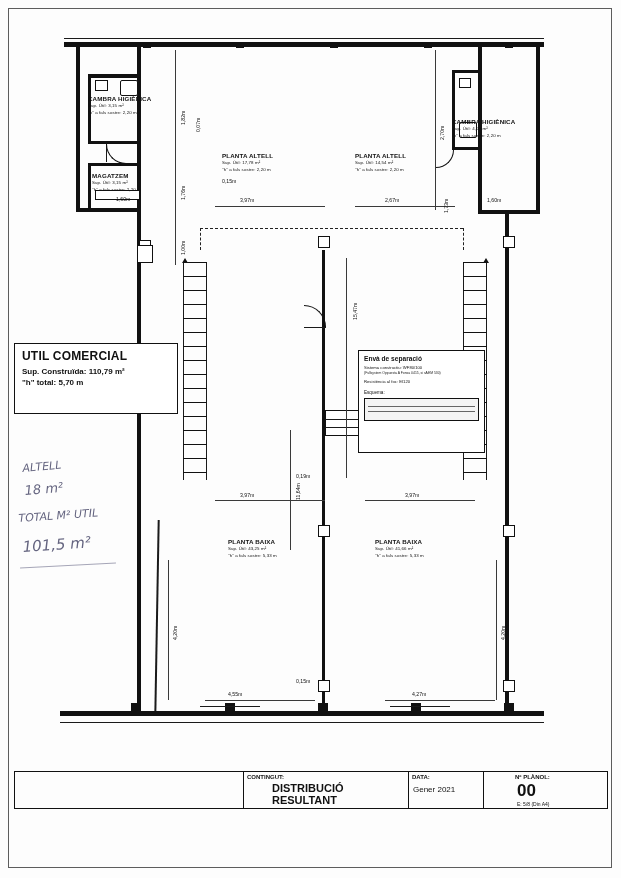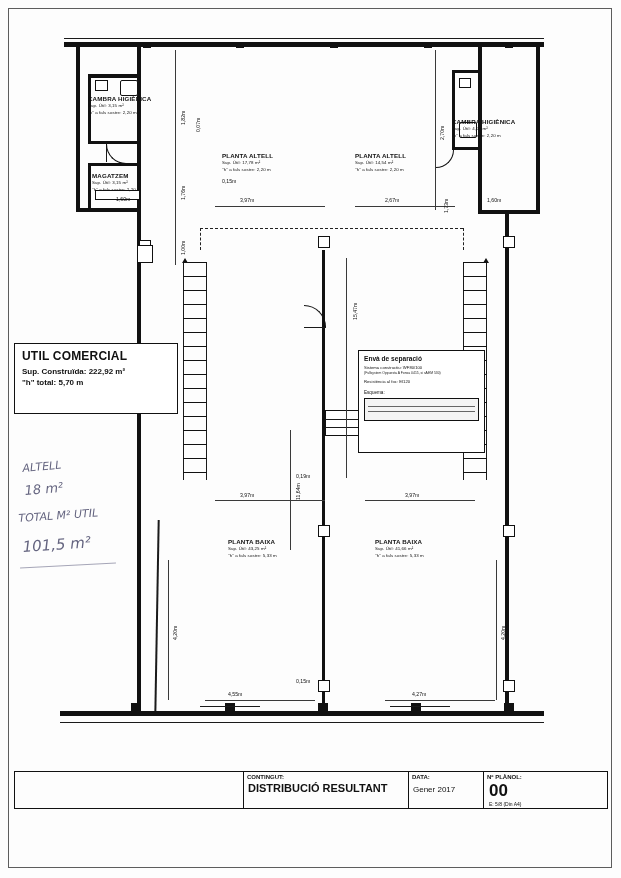--- a/index.html
+++ b/index.html
@@ -154,36 +154,37 @@
     width: 592px;
     height: 36px;
     border: 1.3px solid #111;
     display: flex;
   }
   #titleblock .cell {
     border-right: 1.3px solid #111;
     box-sizing: border-box;
     position: relative;
   }
-  #titleblock .cell:last-child { border-right: none; }
+  #titleblock .cell:last-child { border-right: none; margin-left: 28px; }
   .tb-blank { flex: 0 0 229px; }
   .tb-content { flex: 0 0 165px; }
   .tb-data { flex: 0 0 75px; }
   .tb-plan { flex: 1 1 auto; }
   .tb-caption {
     font-size: 6px;
     font-weight: bold;
     padding: 2px 3px 0 3px;
     display: block;
   }
   .tb-main {
     font-size: 11px;
     font-weight: bold;
     padding-left: 4px;
     padding-top: 2px;
+    margin-left: 24px;
   }
   .tb-date {
     font-size: 8px;
     padding-left: 4px;
     padding-top: 5px;
   }
   .tb-num {
     font-size: 17px;
     font-weight: bold;
     padding-left: 5px;
@@ -407,21 +408,21 @@
   <div class="dim" style="left:240px;top:492px;">3,97m</div>
   <div class="dim" style="left:405px;top:492px;">3,97m</div>
   <div class="dim dim-v" style="left:172px;top:640px;">4,20m</div>
   <div class="dim dim-v" style="left:500px;top:640px;">4,20m</div>
   <div class="dim" style="left:296px;top:678px;">0,15m</div>
   <div class="dim" style="left:228px;top:691px;">4,55m</div>
   <div class="dim" style="left:412px;top:691px;">4,27m</div>
 
   <div id="legend">
     <div class="t1">UTIL COMERCIAL</div>
-    <div class="t2">Sup. Construïda: 222,92 m²</div>
+    <div class="t2">Sup. Construïda: 110,79 m²</div>
     <div class="t3">"h" total: 5,70 m</div>
   </div>
 
   <div id="sepnote">
     <div class="h">Envà de separació</div>
     <div class="l">Sistema constructiu: WF80/100</div>
     <div class="l small">(Fullsystem Oppuesta A Fonsa 0415, si sAEM 530)</div>
     <div class="l" style="margin-top:3px;">Resistència al foc: EI120</div>
     <div class="sch">Esquema:</div>
     <div class="schbox"></div>
@@ -435,21 +436,21 @@
 
 
   <div id="titleblock">
     <div class="cell tb-blank"></div>
     <div class="cell tb-content">
       <span class="tb-caption">CONTINGUT:</span>
       <div class="tb-main">DISTRIBUCIÓ RESULTANT</div>
     </div>
     <div class="cell tb-data">
       <span class="tb-caption">DATA:</span>
-      <div class="tb-date">Gener 2017</div>
+      <div class="tb-date">Gener 2021</div>
     </div>
     <div class="cell tb-plan">
       <span class="tb-caption">Nº PLÀNOL:</span>
       <div class="tb-num">00</div>
       <div class="tb-scale">E: 5/8 (Din A4)</div>
     </div>
   </div>
 
 </div>
 

